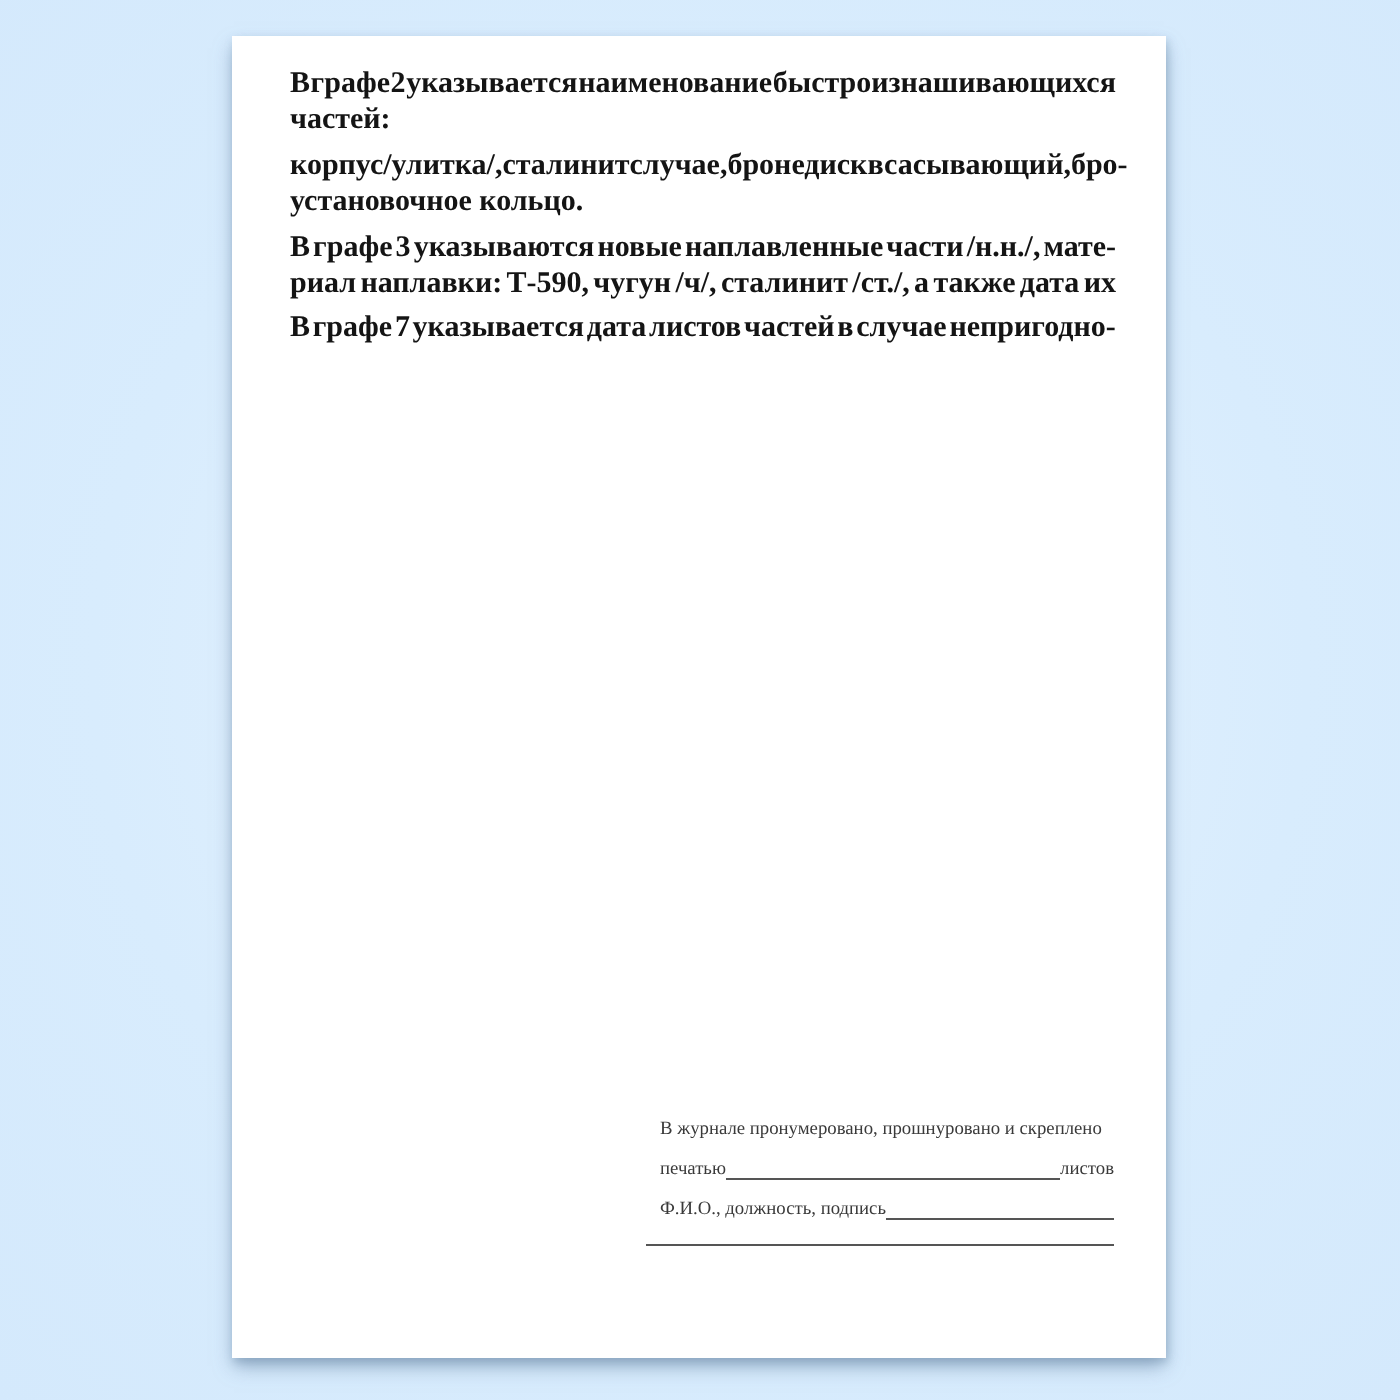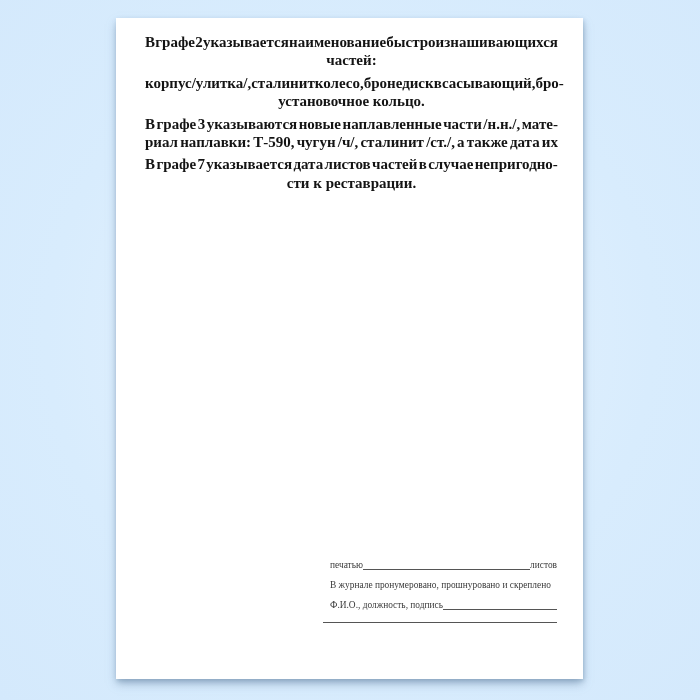--- a/index.html
+++ b/index.html
@@ -37,21 +37,21 @@
   .para {
     margin: 0 0 4px 0;
   }
   .line {
     display: flex;
     justify-content: space-between;
     white-space: pre;
   }
   .line.last {
     display: block;
-    text-align: center;
+    text-align: left;
   }
   .footer {
     position: absolute;
     left: 214px;
     top: 533px;
     width: 227px;
     font-size: 9.4px;
     line-height: 12px;
     color: #3a3a3a;
   }
@@ -79,41 +79,40 @@
 
 <div class="scene">
   <div class="paper">
 
     <div class="body-text" id="paragraphs">
         <div class="para">
           <div class="line"><span>В</span><span>графе</span><span>2</span><span>указывается</span><span>наименование</span><span>быстроизнашивающихся</span></div>
           <div class="line last">частей:</div>
         </div>
         <div class="para">
-          <div class="line"><span>корпус</span><span>/улитка/,</span><span>сталинит</span><span>колесо,</span><span>бронедиск</span><span>всасывающий,</span><span>бро-</span></div>
+          <div class="line"><span>корпус</span><span>/улитка/,</span><span>сталинит</span><span>случае,</span><span>бронедиск</span><span>всасывающий,</span><span>бро-</span></div>
           <div class="line last">установочное кольцо.</div>
         </div>
         <div class="para">
           <div class="line"><span>В</span><span>графе</span><span>3</span><span>указываются</span><span>новые</span><span>наплавленные</span><span>части</span><span>/н.н./,</span><span>мате-</span></div>
           <div class="line"><span>риал</span><span>наплавки:</span><span>Т-590,</span><span>чугун</span><span>/ч/,</span><span>сталинит</span><span>/ст./,</span><span>а</span><span>также</span><span>дата</span><span>их</span></div>
         </div>
         <div class="para">
           <div class="line"><span>В</span><span>графе</span><span>7</span><span>указывается</span><span>дата</span><span>листов</span><span>частей</span><span>в</span><span>случае</span><span>непригодно-</span></div>
-          <div class="line last">сти к реставрации.</div>
         </div>
       </div>
 
     <div class="footer">
       <div class="f-row">
+        <span>В журнале пронумеровано, прошнуровано и скреплено</span>
+      </div>
+      <div class="f-row">
         <span>печатью</span>
         <span class="blank"></span>
         <span>листов</span>
-      </div>
-      <div class="f-row">
-        <span>В журнале пронумеровано, прошнуровано и скреплено</span>
       </div>
       <div class="f-row">
         <span>Ф.И.О., должность, подпись</span>
         <span class="blank"></span>
       </div>
       <div class="f-underline"></div>
     </div>
 
   </div>
 </div>

